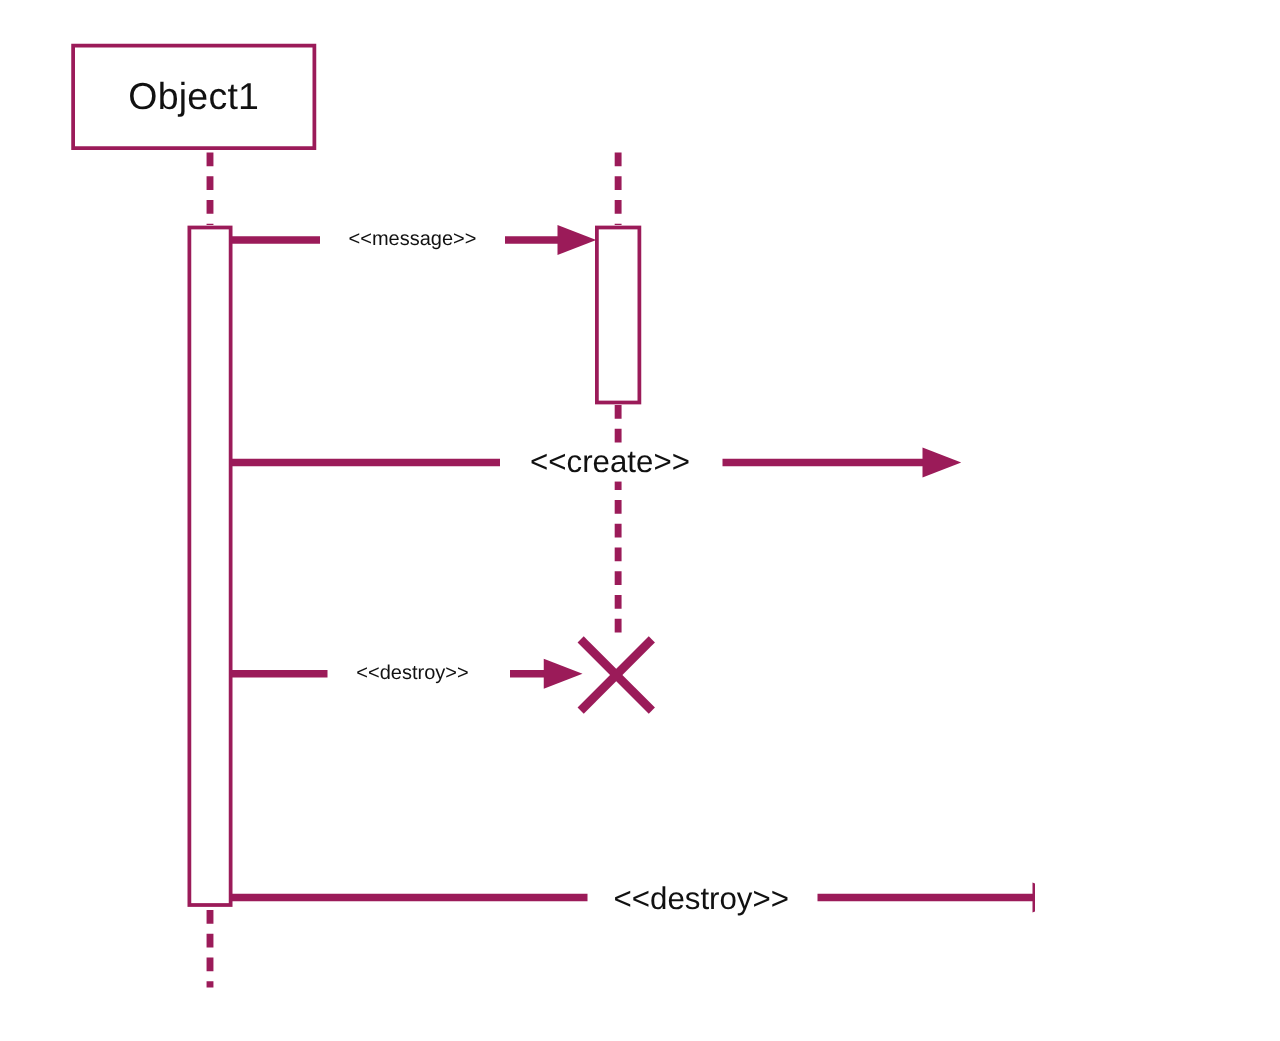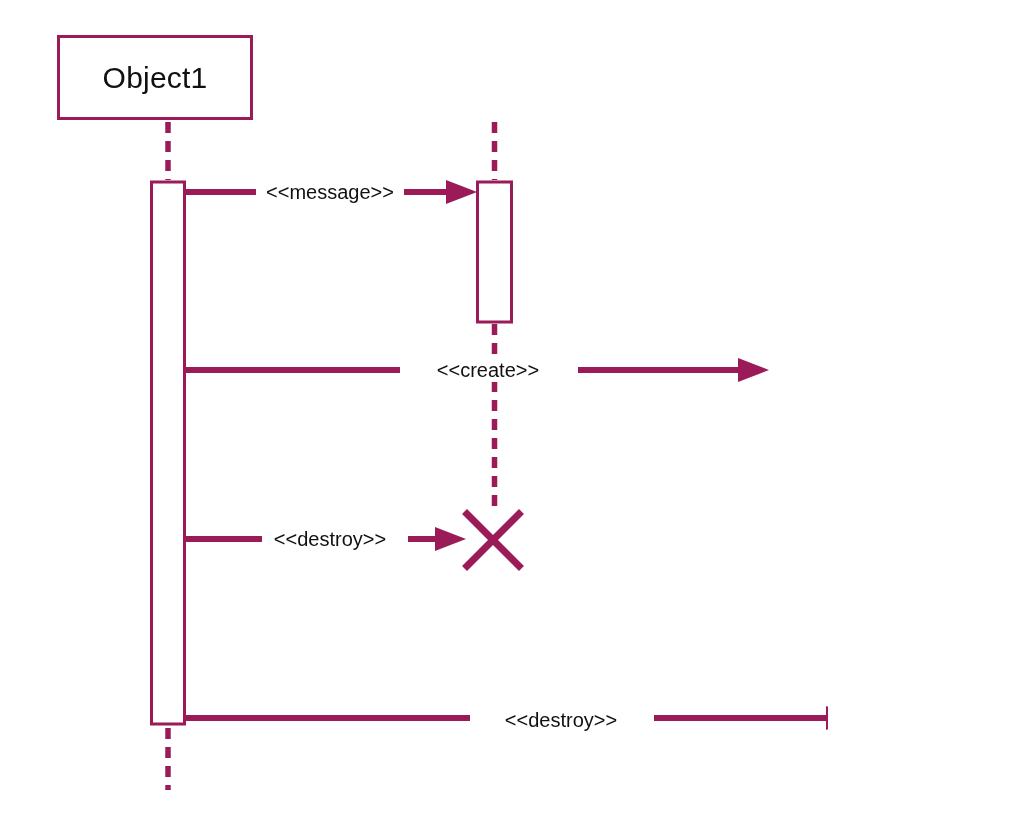--- a/index.html
+++ b/index.html
@@ -67,22 +67,22 @@
   
   .msg-label {
     position: absolute;
     transform: translate(-50%, -50%);
     background: var(--bg);
     color: var(--text);
     padding: 1px 5px;
     white-space: nowrap;
     line-height: 1.1;
   }
-  .msg-label.small { font-size: 20px; }
-  .msg-label.large { font-size: 20px; }
+  .msg-label.small { font-size: 16px; }
+  .msg-label.large { font-size: 25px; }
 </style>
 </head>
 <body>
 
 <div class="canvas">
 
   <svg width="1024" height="833" viewBox="0 0 1024 833">
 
     <g class="lifeline">
       <line x1="168" y1="122" x2="168" y2="180"></line>

